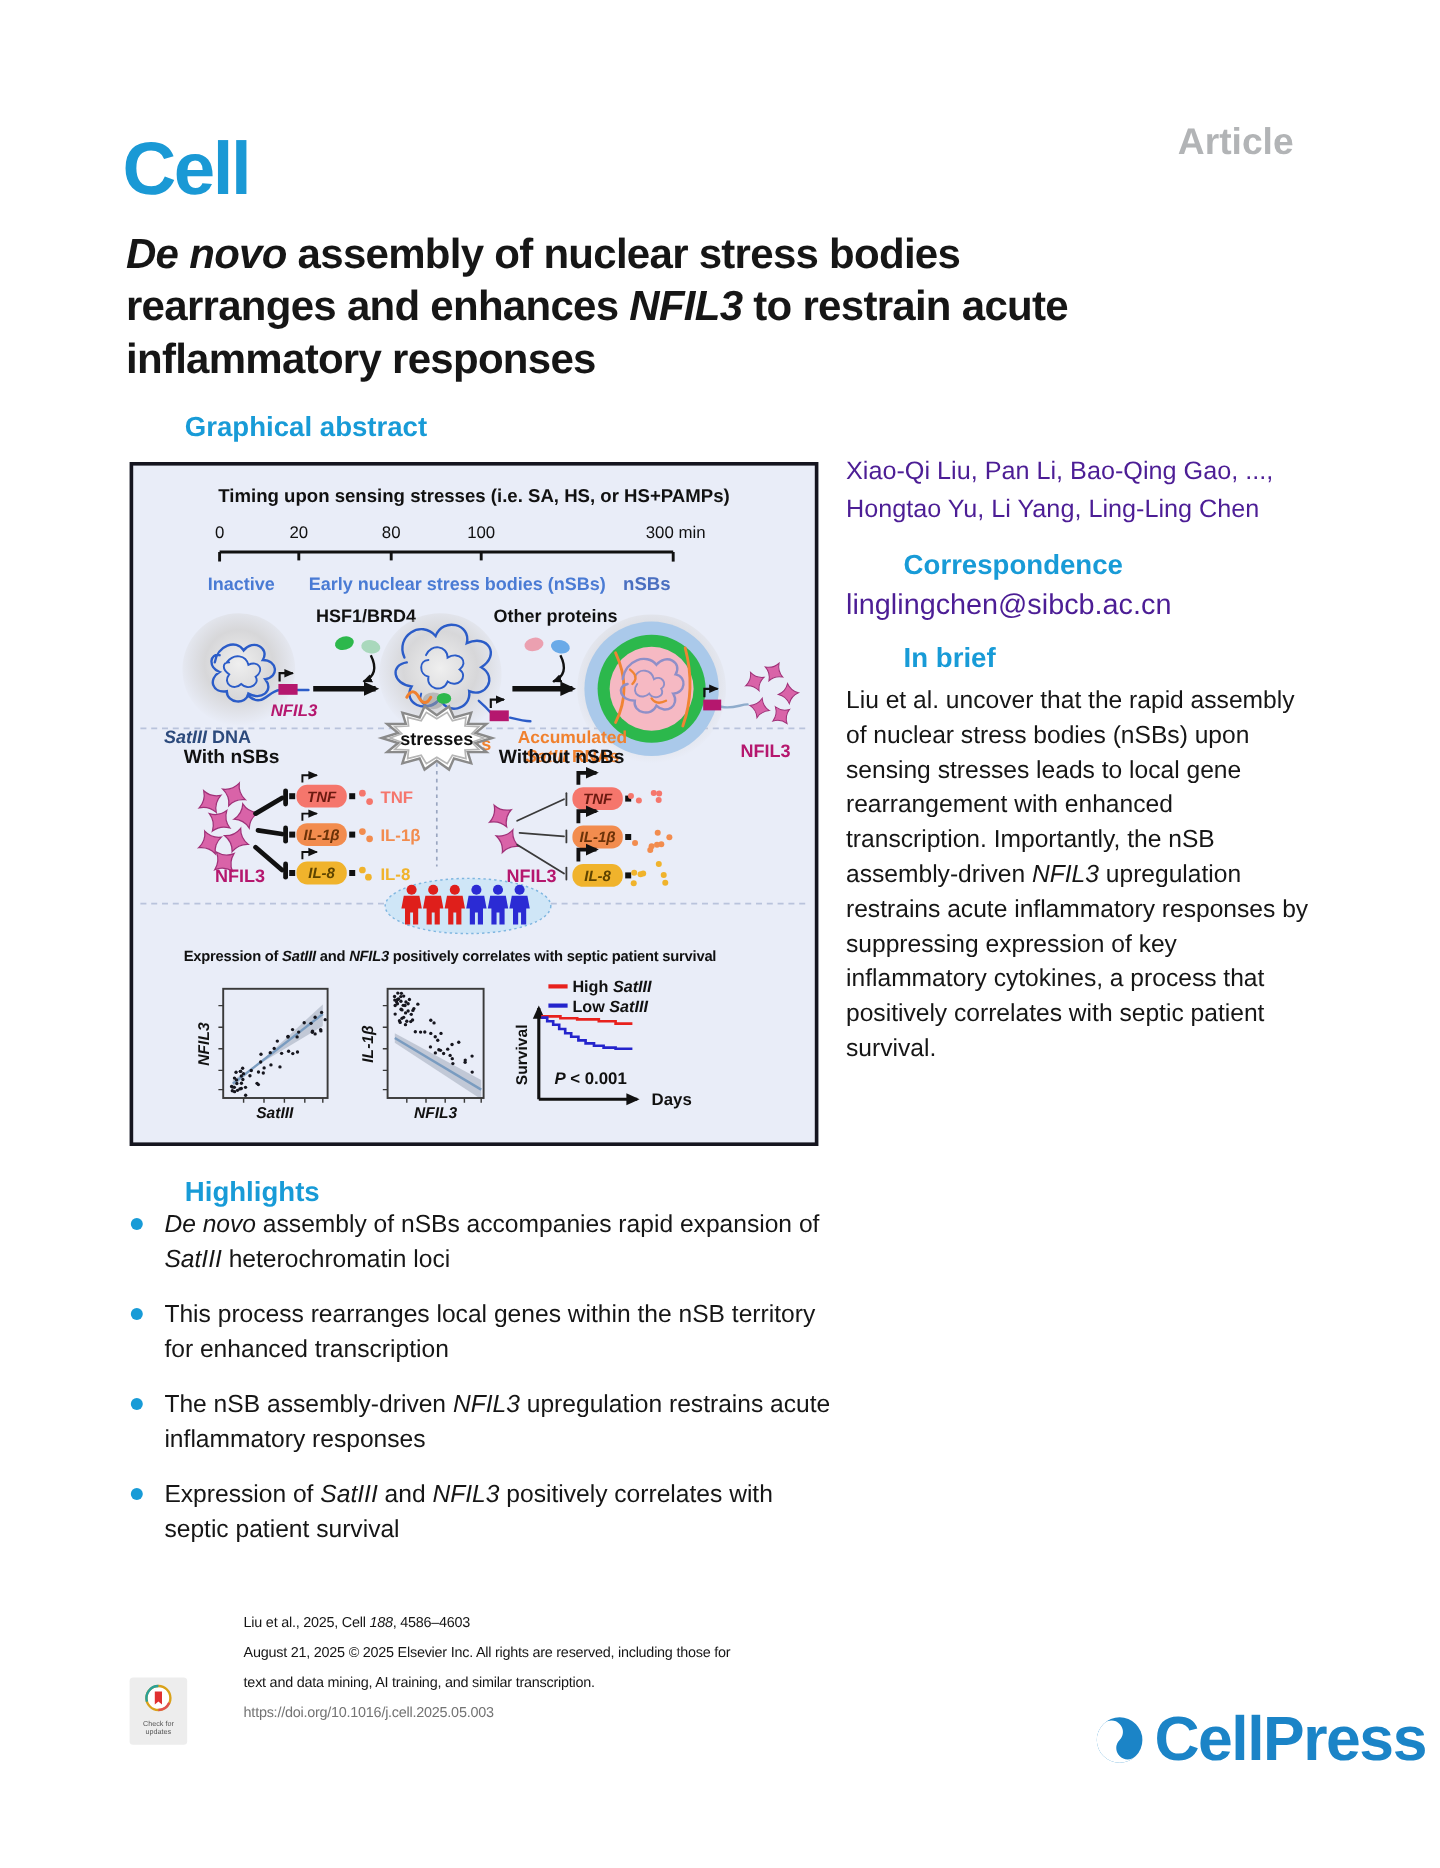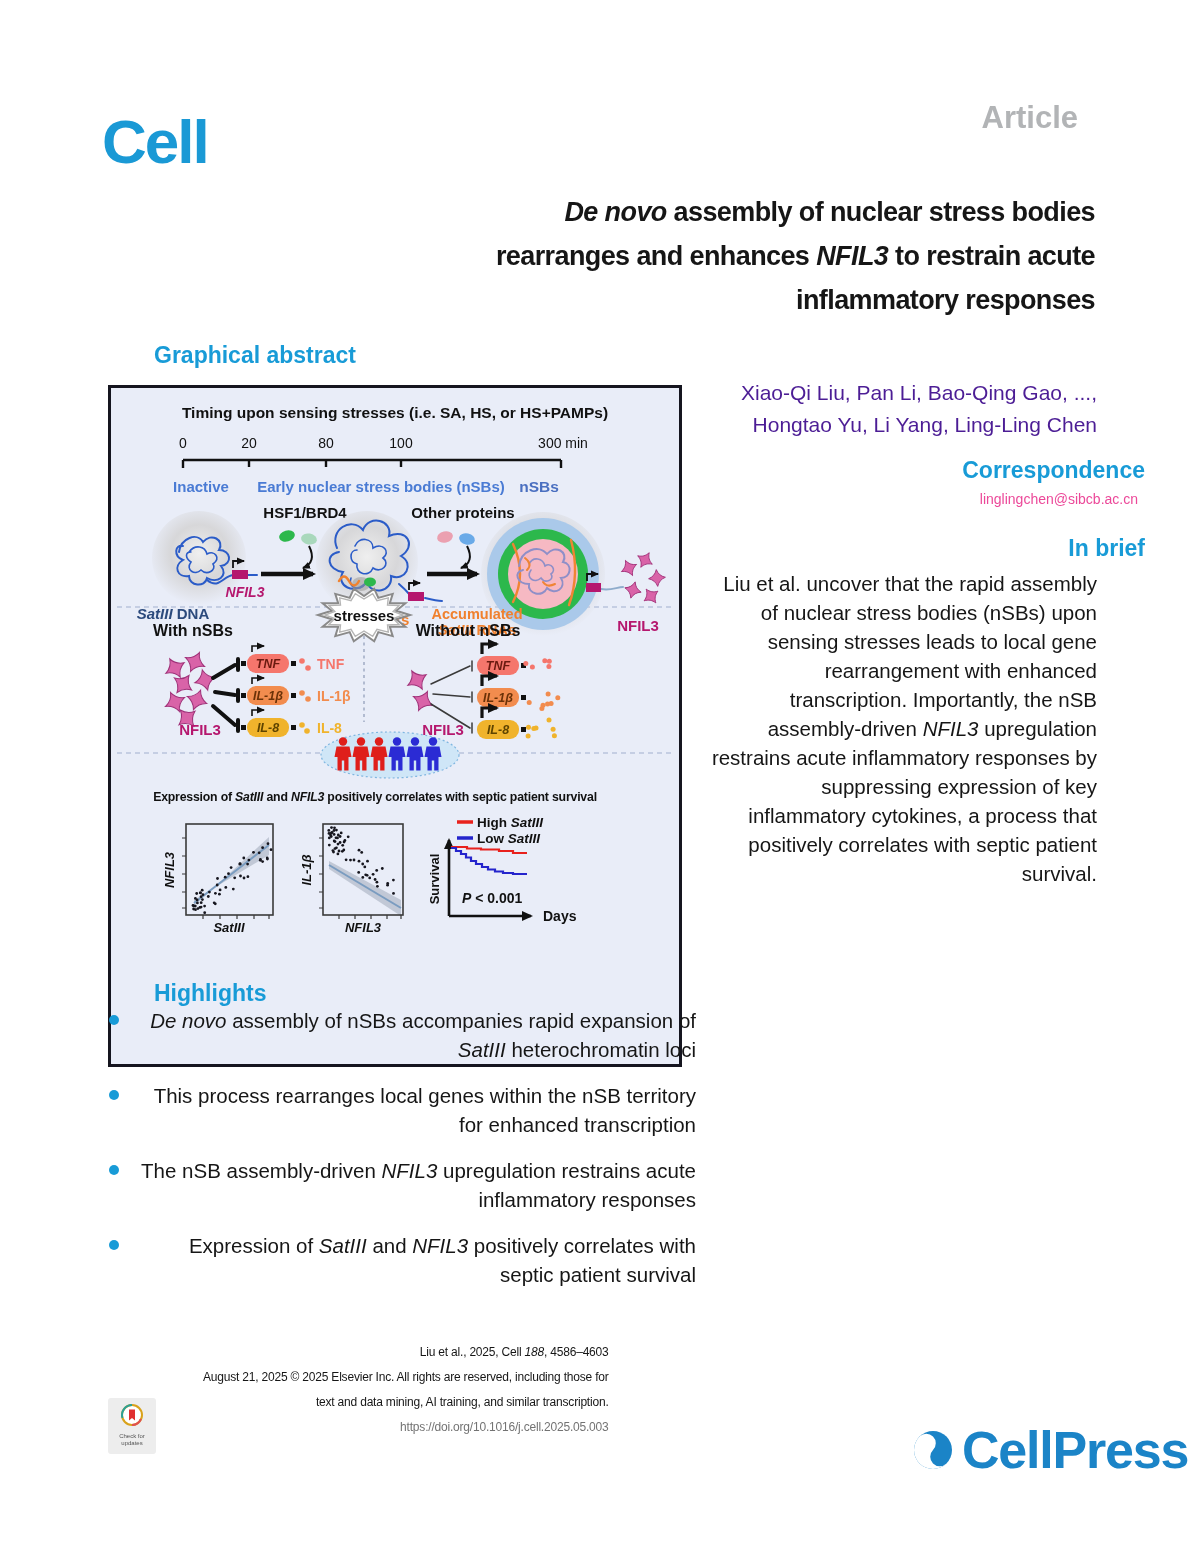--- a/index.html
+++ b/index.html
@@ -1,37 +1,37 @@
 <!DOCTYPE html>
 <html><head>
 <meta charset="utf-8">
 <style>
   html,body{margin:0;padding:0;background:#ffffff;}
   .page{position:relative;width:1200px;height:1557px;background:#fff;overflow:hidden;
         font-family:"Liberation Sans",sans-serif;color:#191919;}
-  .abs{position:absolute;text-align:right;}
+  .abs{position:absolute;}
 
   .cell-logo{left:102px;top:106px;font-size:62px;font-weight:bold;color:#1a99d5;letter-spacing:-2px;}
   .article-label{right:122px;top:100px;font-size:31px;font-weight:bold;color:#b2b4b6;}
-  .title{left:105px;top:190px;width:990px;font-size:27px;font-weight:bold;color:#161616;
+  .title{left:105px;top:190px;width:990px;font-size:35px;font-weight:bold;color:#161616;
          line-height:44px;letter-spacing:-0.6px;}
 
   .hd{font-size:23px;font-weight:bold;color:#189bd7;margin-left:48px;}
   .ga-heading{left:106px;top:342px;}
 
-  .figure-box{left:108px;top:385px;width:574px;height:682px;border:3px solid #15151f;
+  .figure-box{left:108px;top:385px;width:574px;height:570px;border:3px solid #15151f;
               background:#e9edf8;box-sizing:border-box;}
   .figure-box svg{display:block;}
   svg{font-family:"Liberation Sans",sans-serif;}
 
   .rc{left:705px;width:392px;}
   .authors-heading{top:342px;}
   .authors-text{top:377px;font-size:21px;line-height:32px;color:#4c1d95;}
   .corr-heading{top:457px;}
-  .corr-email{top:491px;font-size:14px;color:#ec4899;margin-left:41px;}
+  .corr-email{top:491px;font-size:24px;color:#4c1d95;}
   .inbrief-heading{top:535px;}
   .inbrief-text{top:569px;font-size:20.5px;line-height:29px;color:#161616;}
 
   .hl-heading{left:106px;top:980px;}
   .hl-list{left:106px;top:1006px;width:590px;list-style:none;margin:0;padding:0;}
   .hl-list li{position:relative;padding-left:31px;font-size:20.5px;line-height:29px;
               color:#161616;margin-bottom:17px;}
   .hl-list li::before{content:'';position:absolute;left:3px;top:9px;width:10px;height:10px;
               border-radius:50%;background:#189bd7;}
 

